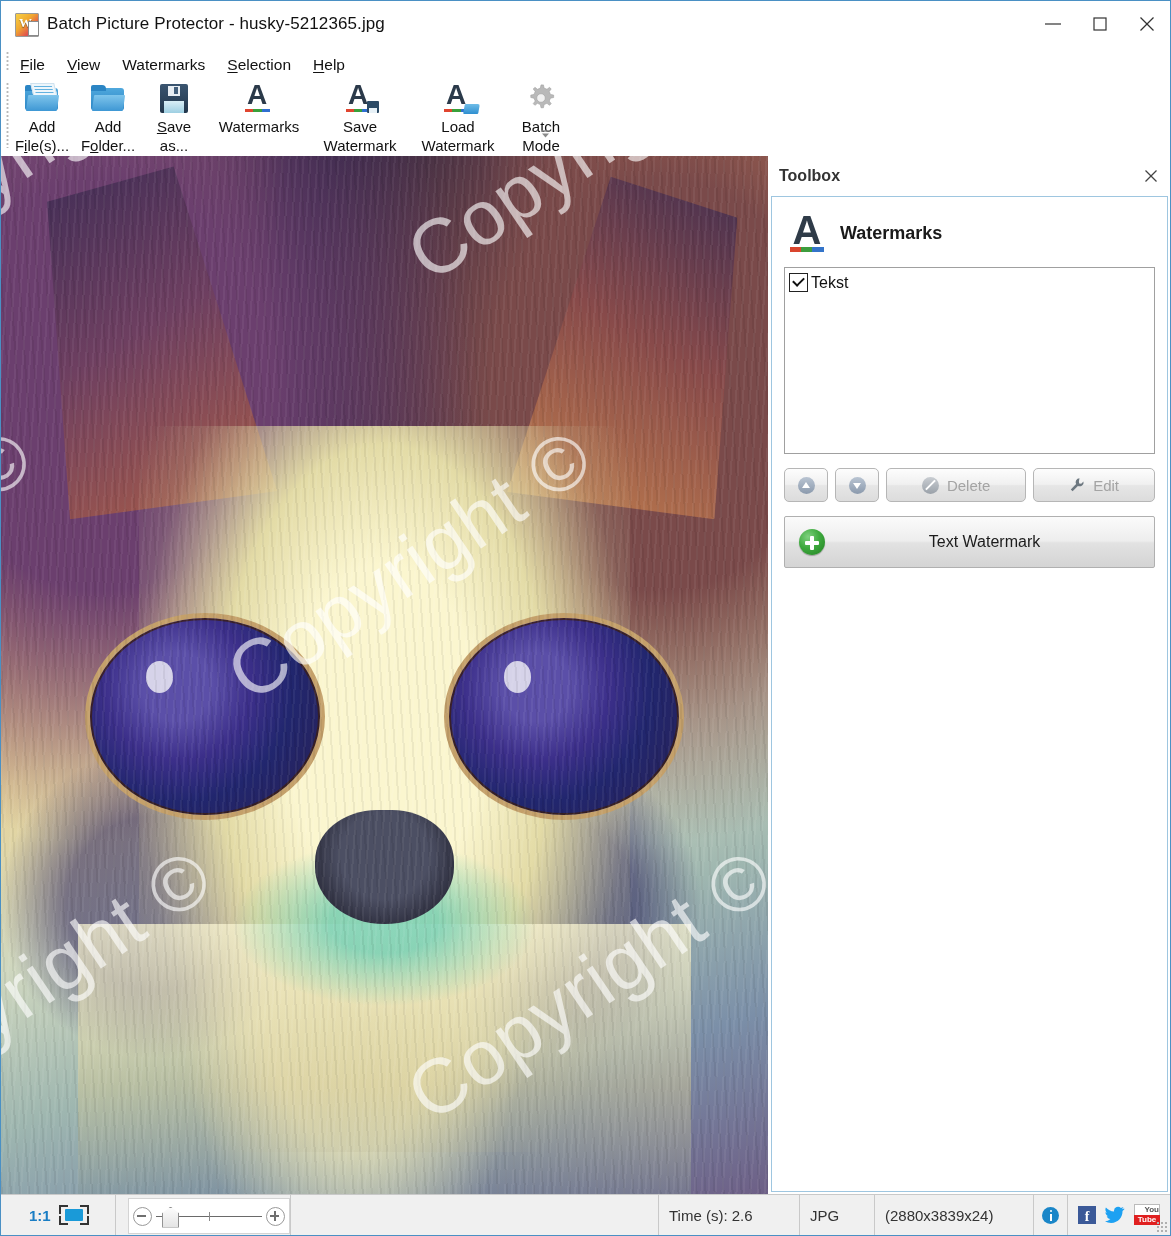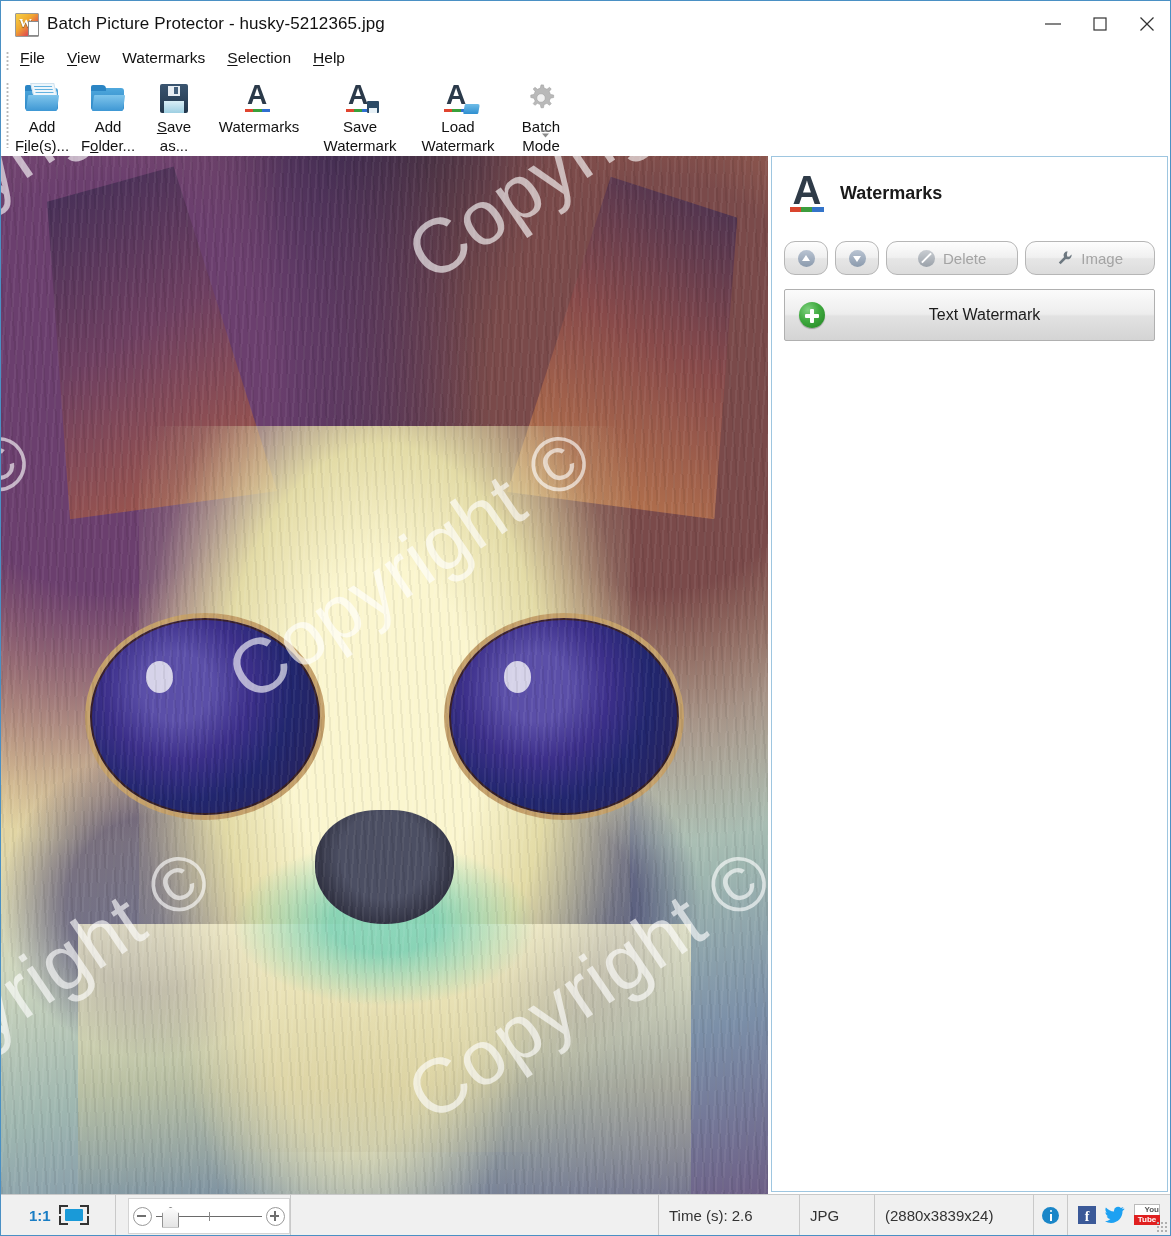--- a/index.html
+++ b/index.html
@@ -43,21 +43,21 @@
   }
   .winbtns{position:absolute;right:0;top:0;height:46px;display:flex;}
   .winbtn{
     width:47px;height:46px;display:flex;align-items:center;justify-content:center;
     cursor:default;
   }
   .winbtn svg{display:block;}
 
   
   .menubar{
-    height:29px;flex:0 0 29px;display:flex;align-items:flex-start;
+    height:29px;flex:0 0 29px;display:flex;align-items:flex-end;
     padding-left:8px;background:#fff;position:relative;
   }
   .menubar:before{
     content:"";position:absolute;left:5px;top:4px;bottom:4px;width:3px;
     background-image:radial-gradient(circle,#b9b9b9 1px, transparent 1.2px);
     background-size:3px 4px;
   }
   .menu-item{
     font-size:15.5px;color:#111;padding:2px 11px;cursor:default;white-space:nowrap;
   }
@@ -265,21 +265,21 @@
   }
   .cbx.checked:after{
     content:"";position:absolute;left:3px;top:3px;width:9px;height:5px;
     border-left:2px solid #111;border-bottom:2px solid #111;transform:rotate(-45deg);
   }
   .wm-row .name{font-size:16px;color:#111;}
 
   .btn-row{display:flex;gap:7px;margin:14px 0 0 0;}
   .btn{
     background:linear-gradient(180deg,#fdfdfd 0%,#f0f0f0 48%,#e6e6e6 52%,#dcdcdc 100%);
-    border:1px solid #b6b6b6;border-radius:11px;
+    border:1px solid #b6b6b6;border-radius:5px;
     display:flex;align-items:center;justify-content:center;gap:8px;
     font-size:15px;color:#2b2b2b;cursor:default;box-sizing:border-box;
     height:34px;
   }
   .btn.disabled{color:#a4a4a4;}
   .btn.sq{width:44px;flex:0 0 44px;}
   .btn.delete{flex:1 1 auto;}
   .btn.edit{flex:1 1 auto;}
   .circ{
     width:17px;height:17px;border-radius:50%;flex:0 0 17px;position:relative;
@@ -532,31 +532,46 @@
           <div class="wm" style="left: 60px; top: 380px; transform: rotate(-34deg); color: rgba(255, 255, 255, 0.62);">Copyright ©</div>
           <div class="wm" style="left: 620px; top: 380px; transform: rotate(-34deg); color: rgba(255, 255, 255, 0.62);">Copyright ©</div>
           <div class="wm" style="left: -120px; top: 800px; transform: rotate(-34deg); color: rgba(255, 255, 255, 0.62);">Copyright ©</div>
           <div class="wm" style="left: 440px; top: 800px; transform: rotate(-34deg); color: rgba(255, 255, 255, 0.62);">Copyright ©</div>
           <div class="wm" style="left: 60px; top: 1220px; transform: rotate(-34deg); color: rgba(255, 255, 255, 0.62);">Copyright ©</div>
           <div class="wm" style="left: 620px; top: 1220px; transform: rotate(-34deg); color: rgba(255, 255, 255, 0.62);">Copyright ©</div>
         </div>
     </div>
 
     <div class="toolbox">
+      <div class="toolbox-head">
+        <div class="toolbox-title">Toolbox</div>
+        <div class="tb-close">
+          <svg width="14" height="14" viewBox="0 0 14 14">
+            <line x1="1.5" y1="1.5" x2="12.5" y2="12.5" stroke="#444" stroke-width="1.2"></line>
+            <line x1="12.5" y1="1.5" x2="1.5" y2="12.5" stroke="#444" stroke-width="1.2"></line>
+          </svg>
+        </div>
+      </div>
 
       <div class="toolbox-body">
 
         <div class="wm-header">
           <div class="bigA">
             <div class="glyph">A</div>
               <div class="bar"></div>
           </div>
           <div class="htxt">Watermarks</div>
         </div>
 
+        <div class="wm-list">
+          <div class="wm-row">
+            <div class="cbx checked"></div>
+            <div class="name">Tekst</div>
+          </div>
+        </div>
 
         <div class="btn-row">
           <div class="btn sq">
             <span class="circ">
                 <span class="tri up"></span>
               </span>
           </div>
           <div class="btn sq">
             <span class="circ">
                 <span class="tri down"></span>
@@ -565,21 +580,21 @@
           <div class="btn delete disabled">
             <span class="circ ban"></span>
             <span>Delete</span>
           </div>
           <div class="btn edit disabled">
             <span class="wrench">
               <svg width="16" height="16" viewBox="0 0 16 16">
                 <path d="M10.5 1.2 a4 4 0 0 0 -3.4 5.9 L1.8 12.4 l1.8 1.8 5.3-5.3 a4 4 0 0 0 5.6-4.5 l-2.3 2.3 -2-0.3 -0.3-2 z" fill="#6d7880"></path>
               </svg>
             </span>
-            <span>Image</span>
+            <span>Edit</span>
           </div>
         </div>
 
         <div class="big-btn-row">
           <div class="bigbtn">
             <span class="plus"></span>
             <span class="t">Text Watermark</span>
           </div>
         </div>
 

